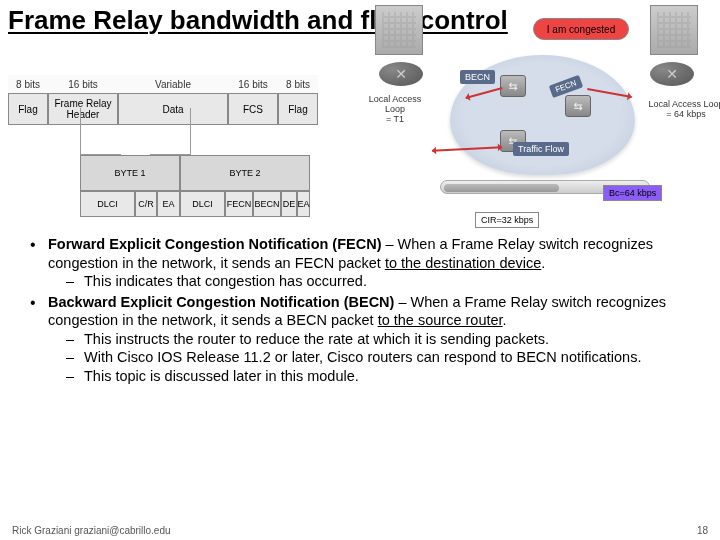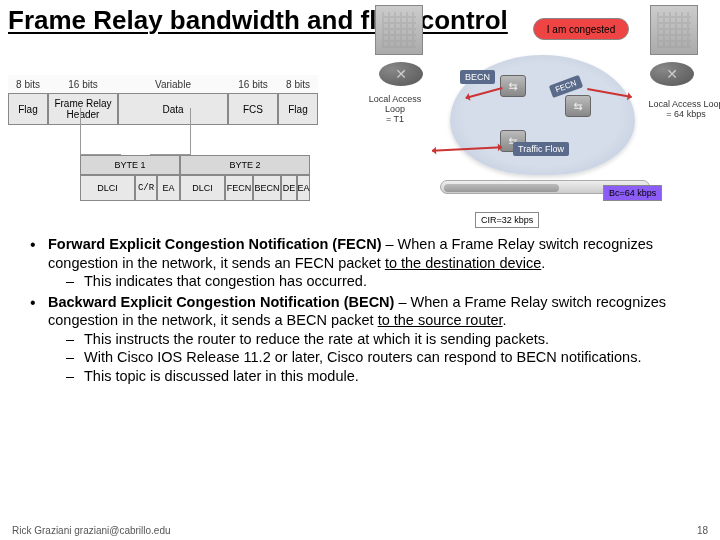--- a/index.html
+++ b/index.html
@@ -14,25 +14,25 @@
   .frame-row { display: flex; }
   .frame-cell { border: 1px solid #888; font-size: 10px; display: flex; align-items: center; justify-content: center; text-align: center; }
   .bits-row .frame-cell { height: 18px; background: #fafafa; border: none; color: #333; }
   .labels-row .frame-cell { height: 32px; background: #e8e8e8; }
   .c8 { width: 40px; } .c16 { width: 70px; } .cvar { width: 110px; } .c16b { width: 50px; } .c8b { width: 40px; }
   
   
   .byte-table { position: absolute; top: 155px; left: 80px; }
   .byte-row { display: flex; }
   .byte-cell { border: 1px solid #888; font-size: 9px; display: flex; align-items: center; justify-content: center; background: #e8e8e8; }
-  .byte-header { height: 20px; background: #d8d8d8; }
+  .byte-header { height: 36px; background: #d8d8d8; }
   .byte-header .byte-cell { border: 1px solid #888; background: #d8d8d8; }
   .bh1 { width: 100px; } .bh2 { width: 130px; }
   .byte-fields .byte-cell { height: 26px; }
-  .bf-dlci1 { width: 55px; } .bf-cr { width: 22px; font-family: Liberation Mono, monospace; } .bf-ea { width: 23px; }
+  .bf-dlci1 { width: 55px; } .bf-cr { width: 22px; } .bf-ea { width: 23px; }
   .bf-dlci2 { width: 45px; } .bf-fecn { width: 28px; } .bf-becn { width: 28px; } .bf-de { width: 16px; } .bf-ea2 { width: 13px; }
   
   
   .callout { position: absolute; top: 108px; left: 80px; width: 80px; height: 48px; }
   .callout::before { content: ""; position: absolute; left: 0; top: 0; border-left: 1px solid #999; border-bottom: 1px solid #999; width: 40px; height: 46px; }
   .callout::after { content: ""; position: absolute; left: 70px; top: 0; border-right: 1px solid #999; border-bottom: 1px solid #999; width: 40px; height: 46px; }
   
   
   .net { position: absolute; top: 0; right: 0; width: 355px; height: 225px; }
   .building { position: absolute; width: 48px; height: 50px; }

